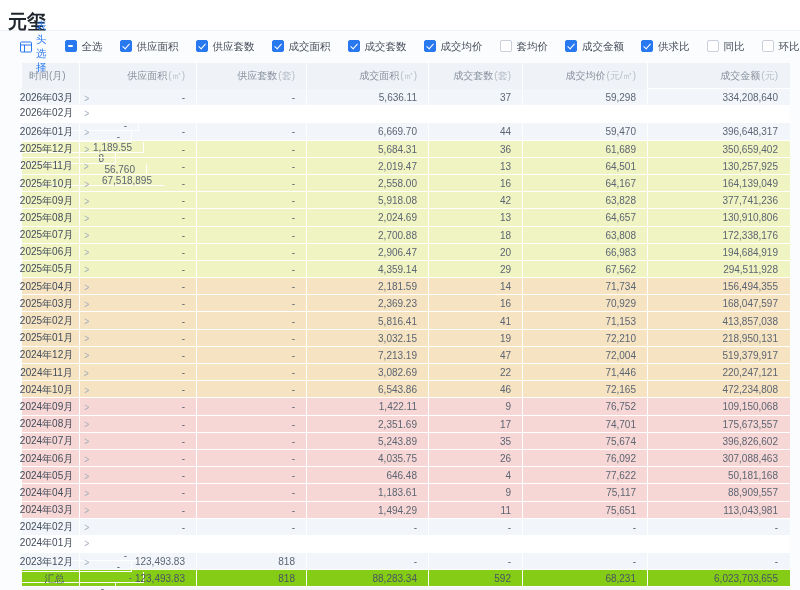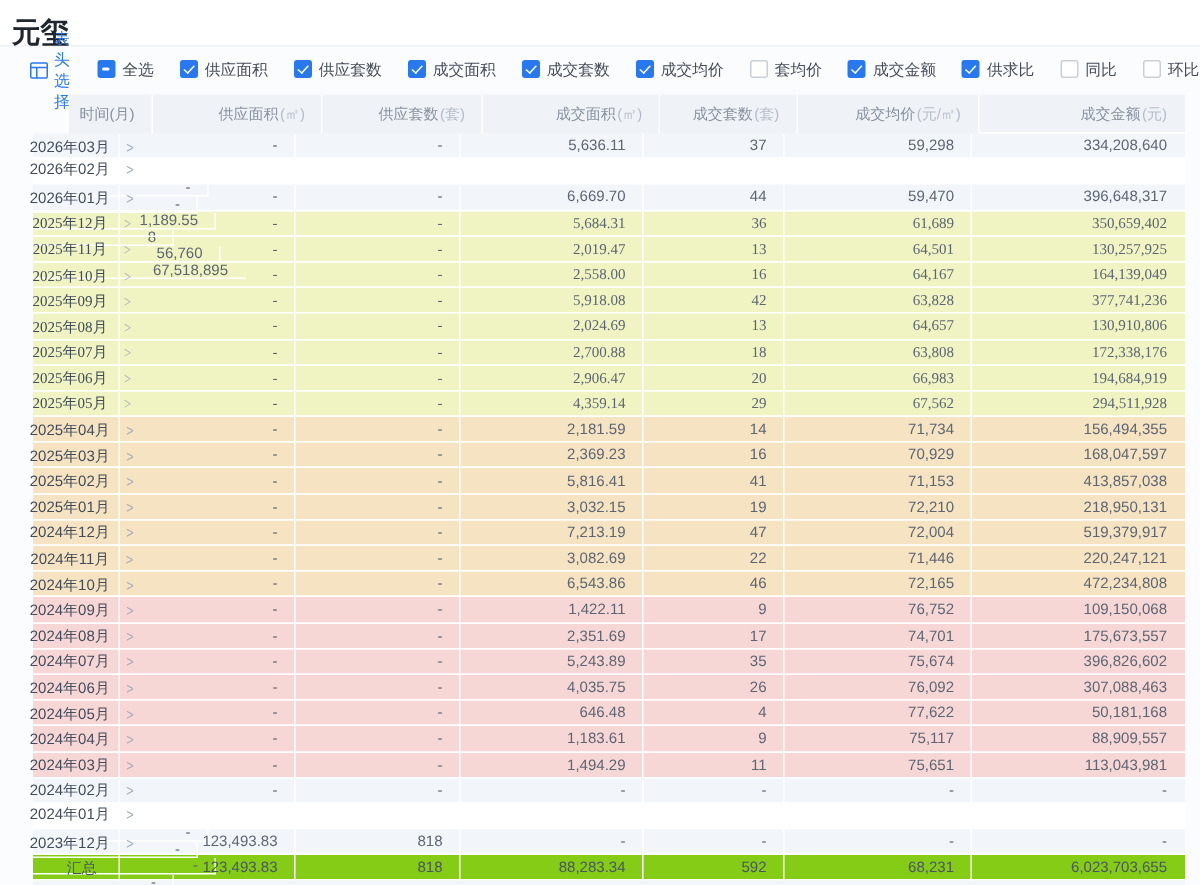--- a/index.html
+++ b/index.html
@@ -18,35 +18,35 @@
     border:1px solid #c9d0da; background:#fff; flex:0 0 auto; }
   .cb-box.checked, .cb-box.indeterminate { background:#2878f0; border-color:#2878f0; }
   .cb-box.checked::after { content:""; position:absolute; left:3.2px; top:0.8px;
     width:3.2px; height:6.2px; border:solid #fff; border-width:0 1.6px 1.6px 0; transform:rotate(42deg); }
   .cb-box.indeterminate::after { content:""; position:absolute; left:2.2px; top:4.4px;
     width:5.6px; height:1.8px; background:#fff; border-radius:1px; }
   .cb-label { font-size:10.5px; color:#454d59; margin-left:5px; white-space:nowrap; }
 
   
   .table { width:768px; margin-left:22px; font-size:10px; }
-  .thead { display:flex; height:26px; background:#eff3f8;margin-left:24px; }
+  .thead { display:flex; height:26px; background:#eff3f8; }
   .th { display:flex; align-items:center; justify-content:flex-end; padding:0 12px;
     color:#88919f; box-shadow:inset -1px 0 #fff; white-space:nowrap; }
   .th.c0 { justify-content:flex-start; padding:0 0 0 7px; }
   .th .unit { color:#b6bdc9; margin-left:1px; }
   .tr { display:flex; height:17.2px; box-shadow:inset 0 -1px #fff; cursor:default; }
   .td { display:flex; align-items:center; justify-content:flex-end; padding:0 12px;
     color:#5c6573; box-shadow:inset -1px 0 #fff, inset 0 -1px #fff; white-space:nowrap; }
   .td.c0 { justify-content:center; padding:0 0 0 7px; color:#414b5a; }
   .chev { color:#a3adbb; font-size:8.5px; margin-left:11px; transform:scaleY(1.25); }
   .c0 { width:58px; } .c1 { width:117px; } .c2 { width:110px; } .c3 { width:122px; }
   .c4 { width:94px; } .c5 { width:125px; } .c6 { width:142px; box-shadow:inset 0 -1px #fff; }
   .tone-a { background:#f2f6fb; }
   .tone-b { background:#ffffff;flex-direction:column; }
-  .tone-y { background:#f0f4c2;font-family:Liberation Serif, serif; }
+  .tone-y { background:#f0f4c2; }
   .tone-o { background:#f5e3c1; }
   .tone-p { background:#f7d7d5; }
   .tr.summary { background:#84cc16; }
   .tr.summary .td { color:#4a5462; }
   .bottom-sliver { width:768px; margin-left:22px; height:3px; background:#f2f6fb; }
 </style>
 </head>
 <body>
 
 <div class="page-title">元玺</div>

